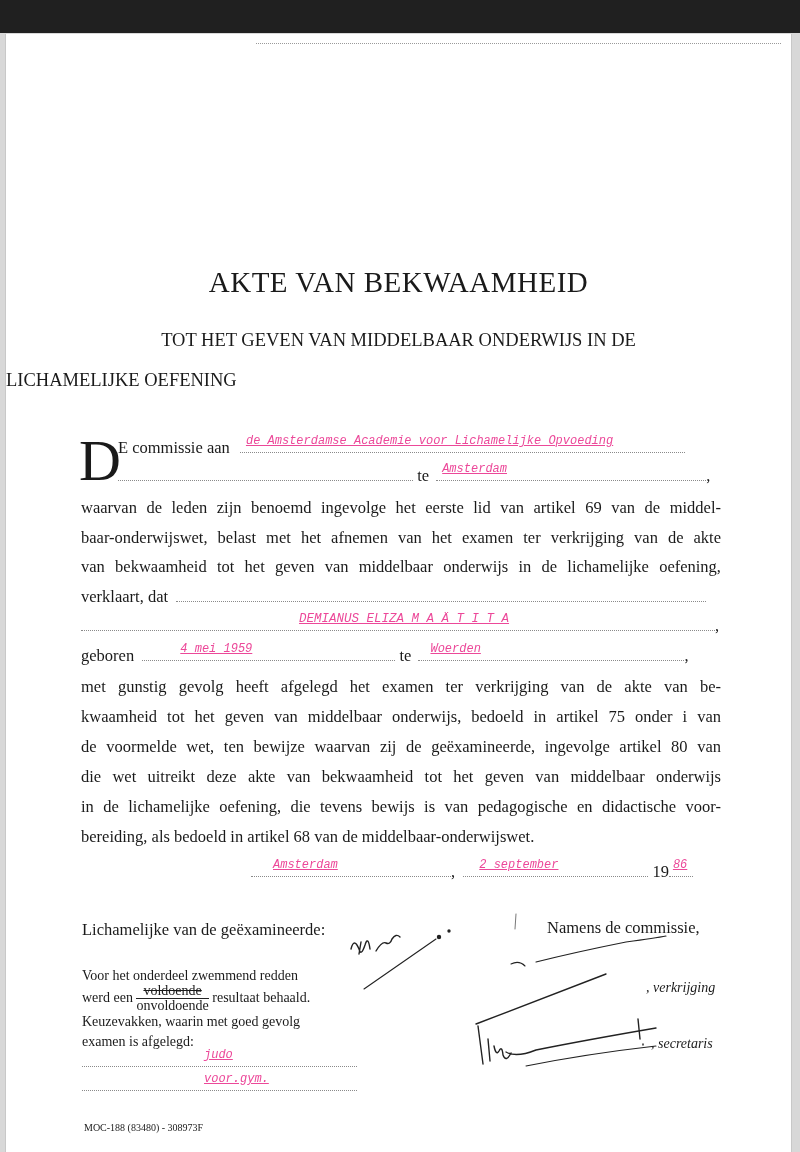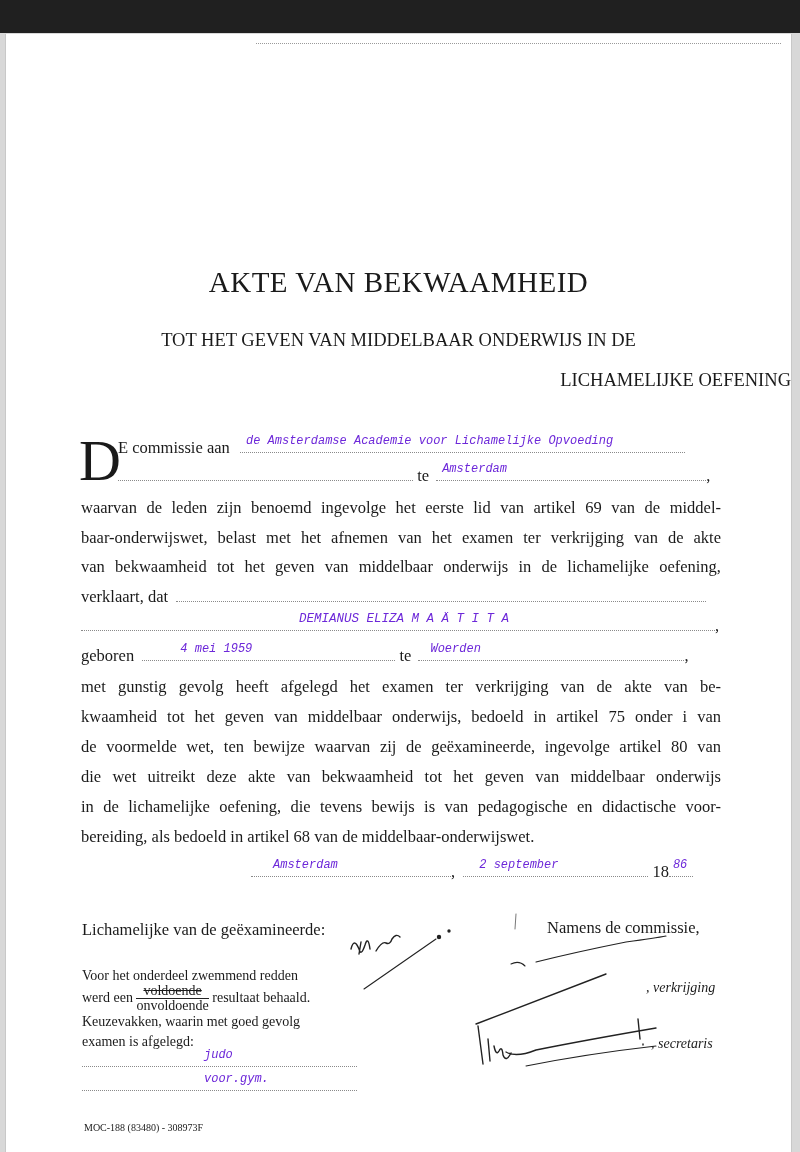--- a/index.html
+++ b/index.html
@@ -9,24 +9,24 @@
     font-family: "DejaVu Serif", "Liberation Serif", serif;
     color: #1a1a1a;
   }
   .topbar { position: absolute; left: 0; top: 0; width: 800px; height: 33px; background: #202020; }
   .page {
     position: absolute; left: 5px; top: 34px; width: 785px; height: 1118px;
     background: #ffffff; border-left: 1px solid #c8c8c8; border-right: 1px solid #c8c8c8;
   }
   .edge-line { position: absolute; left: 250px; top: 9px; width: 525px; height: 0; border-top: 1px dotted #9a9a9a; }
   .serif { font-family: "Liberation Serif", "DejaVu Serif", serif; }
-  .mono { font-family: "Liberation Mono", "DejaVu Sans Mono", monospace; font-style: italic; font-size: 12px; color: #6d28d9; }
+  .mono { font-family: "Liberation Mono", "DejaVu Sans Mono", monospace; font-style: italic; font-size: 12px; color: #ec4899; text-decoration: underline; }
   .title { position: absolute; top: 232px; left: 0; width: 785px; text-align: center; font-size: 29px; letter-spacing: 0.5px; }
   .subtitle1 { position: absolute; top: 296px; left: 0; width: 785px; text-align: center; font-size: 18.5px; }
-  .subtitle2 { position: absolute; top: 336px; left: 0; width: 785px; text-align: right; font-size: 18.5px; }
+  .subtitle2 { position: absolute; top: 336px; left: 0; width: 785px; text-align: left; font-size: 18.5px; }
   .line { position: absolute; left: 75px; width: 640px; font-size: 16.5px; line-height: 20px; white-space: nowrap; }
   .dotfill { display: inline-block; border-bottom: 1px dotted #8a8a8a; vertical-align: baseline; height: 14px; position: relative; }
   .dotfill .mono { position: absolute; bottom: 1px; }
   .dropcap { position: absolute; left: 73px; top: 398px; font-size: 58px; line-height: 58px; font-weight: normal; }
   .justify { text-align: justify; text-align-last: justify; }
   .small { font-size: 14px; }
   .sig { position: absolute; }
   .footer { position: absolute; left: 78px; top: 1088px; font-size: 10px; font-family: "Liberation Serif", serif; }
   .strike { text-decoration: line-through; }
   .frac { display: inline-block; vertical-align: middle; text-align: center; line-height: 14px; }
@@ -96,21 +96,21 @@
   <div class="line serif justify" style="top:763px;">in de lichamelijke oefening, die tevens bewijs is van pedagogische en didactische voor-</div>
   <div class="line serif" style="top:793px;">bereiding, als bedoeld in artikel 68 van de middelbaar-onderwijswet.</div>
 
   <div class="line serif" style="top:828px; left:245px; width:480px;">
     <span class="dotfill" style="width:200px;">
       <span class="mono" style="left:22px;">Amsterdam</span>
     </span><span>,</span>
     <span class="dotfill" style="width:185px; margin-left:4px;">
       <span class="mono" style="left:16px;">2 september</span>
     </span>
-    <span>18</span><span class="dotfill" style="width:24px;">
+    <span>19</span><span class="dotfill" style="width:24px;">
       <span class="mono" style="left:4px;">86</span>
     </span>
   </div>
 
   <div class="line serif" style="top:886px; left:76px; width:300px;">Lichamelijke van de geëxamineerde:</div>
   <div class="line serif" style="top:884px; left:541px; width:180px;">Namens de commissie,</div>
 
   <div class="line serif small" style="top:932px; left:76px; width:300px;">Voor het onderdeel zwemmend redden</div>
   <div class="line serif small" style="top:950px; left:76px; width:300px; line-height:16px;">
     <span>werd een</span>

